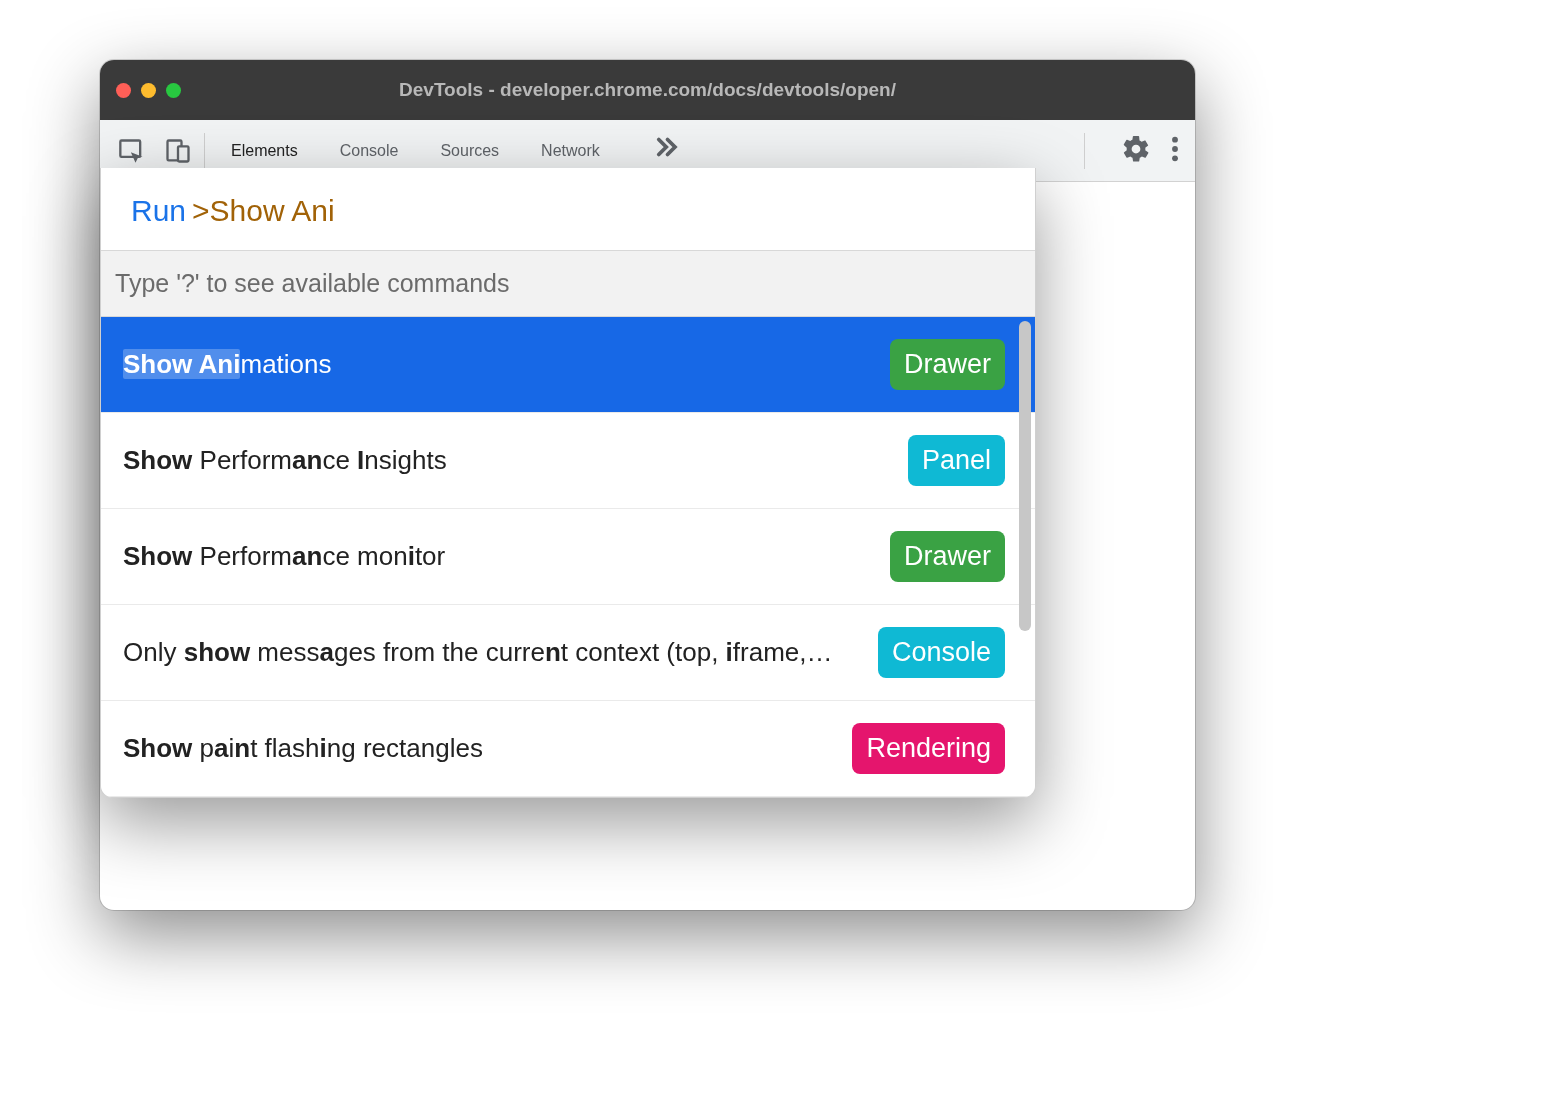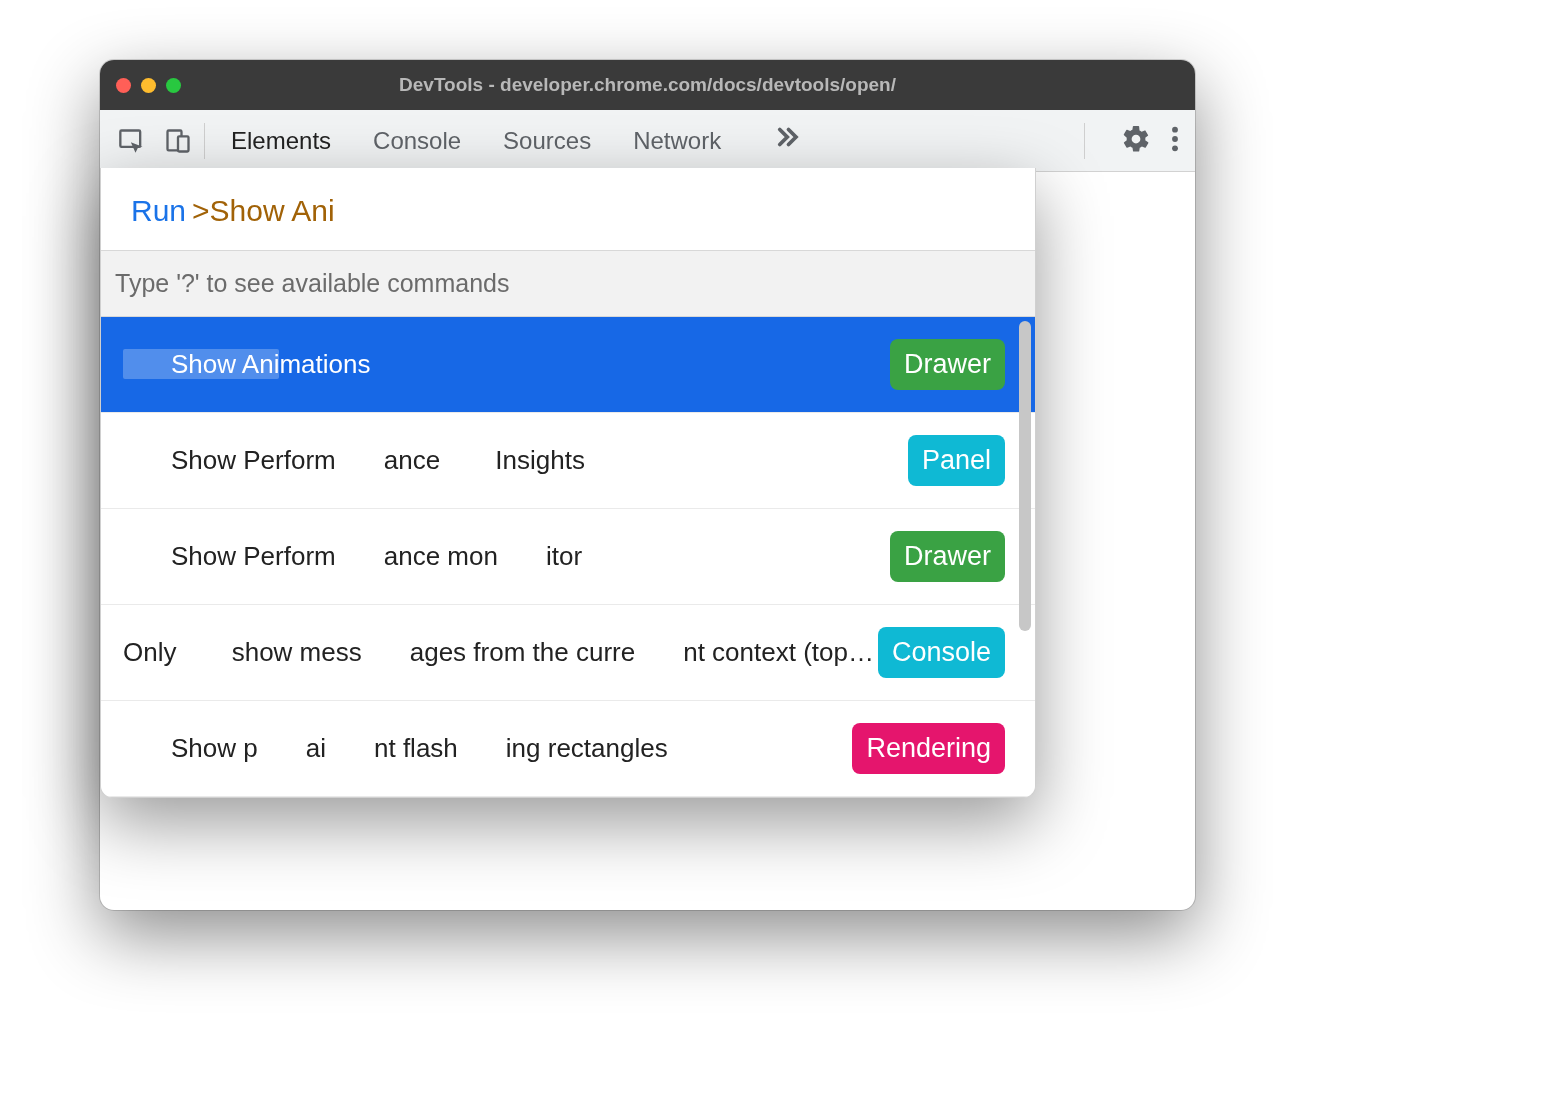--- a/index.html
+++ b/index.html
@@ -17,21 +17,21 @@
     width: 1095px;
     height: 850px;
     border-radius: 14px;
     overflow: hidden;
     box-shadow: 0 25px 70px rgba(0,0,0,0.45), 0 0 0 1px rgba(0,0,0,0.15);
     background: #fff;
     display: flex;
     flex-direction: column;
   }
   .titlebar {
-    height: 50px;
+    height: 60px;
     background: #3a3a3a;
     display: flex;
     align-items: center;
     padding: 0 16px;
     position: relative;
     flex-shrink: 0;
   }
   .traffic-lights { display: flex; gap: 10px; align-items: center; }
   .light { width: 15px; height: 15px; border-radius: 50%; }
   .light.red { background: #ff5f57; }
@@ -51,21 +51,21 @@
     background: #f1f3f4;
     border-bottom: 1px solid #d2d2d2;
     display: flex;
     align-items: center;
     padding: 0 10px 0 18px;
     flex-shrink: 0;
   }
   .toolbar-icons { display: flex; align-items: center; gap: 18px; }
   .tb-icon { width: 28px; height: 28px; color: #5f6368; display:flex; align-items:center; justify-content:center; }
   .divider { width: 1px; height: 36px; background: #cfcfcf; margin: 0 16px 0 12px; }
-  .tabs { display: flex; gap: 42px; font-size: 24px; color: #5f6368; align-items:center; flex:1; padding-left:10px;}
+  .tabs { display: flex; gap: 42px; font-size: 16px; color: #5f6368; align-items:center; flex:1; padding-left:10px;}
   .tab { cursor: pointer; }
   .tab.active { color: #222; font-weight: 400; }
   .overflow-icon { color:#5f6368; font-size:28px; margin-left:8px; }
   .right-icons { display:flex; align-items:center; gap:20px; margin-left:auto; padding-right:6px;}
   .gear, .kebab { color:#5f6368; }
 
   .command-panel {
     position: absolute;
     left: 100px;
     top: 168px;
@@ -104,21 +104,21 @@
     border-bottom: 1px solid #eaeaea;
     color: #222;
     cursor: pointer;
   }
   .result-row.selected {
     background: #1768e6;
     color: #fff;
   }
   .result-row.selected .match { background: rgba(255,255,255,0.25); border-radius:2px; }
   .label { overflow:hidden; text-overflow:ellipsis; white-space:nowrap; max-width: 820px;}
-  .match { font-weight: 400; padding-left: 48px; }
+  .match { font-weight: 700; }
   .badge {
     border-radius: 8px;
     color: #fff;
     font-size: 27px;
     padding: 10px 14px;
     font-weight: 400;
     flex-shrink:0;
   }
   .badge.drawer { background: #3aa244; }
   .badge.panel { background: #0fb9d4; }

